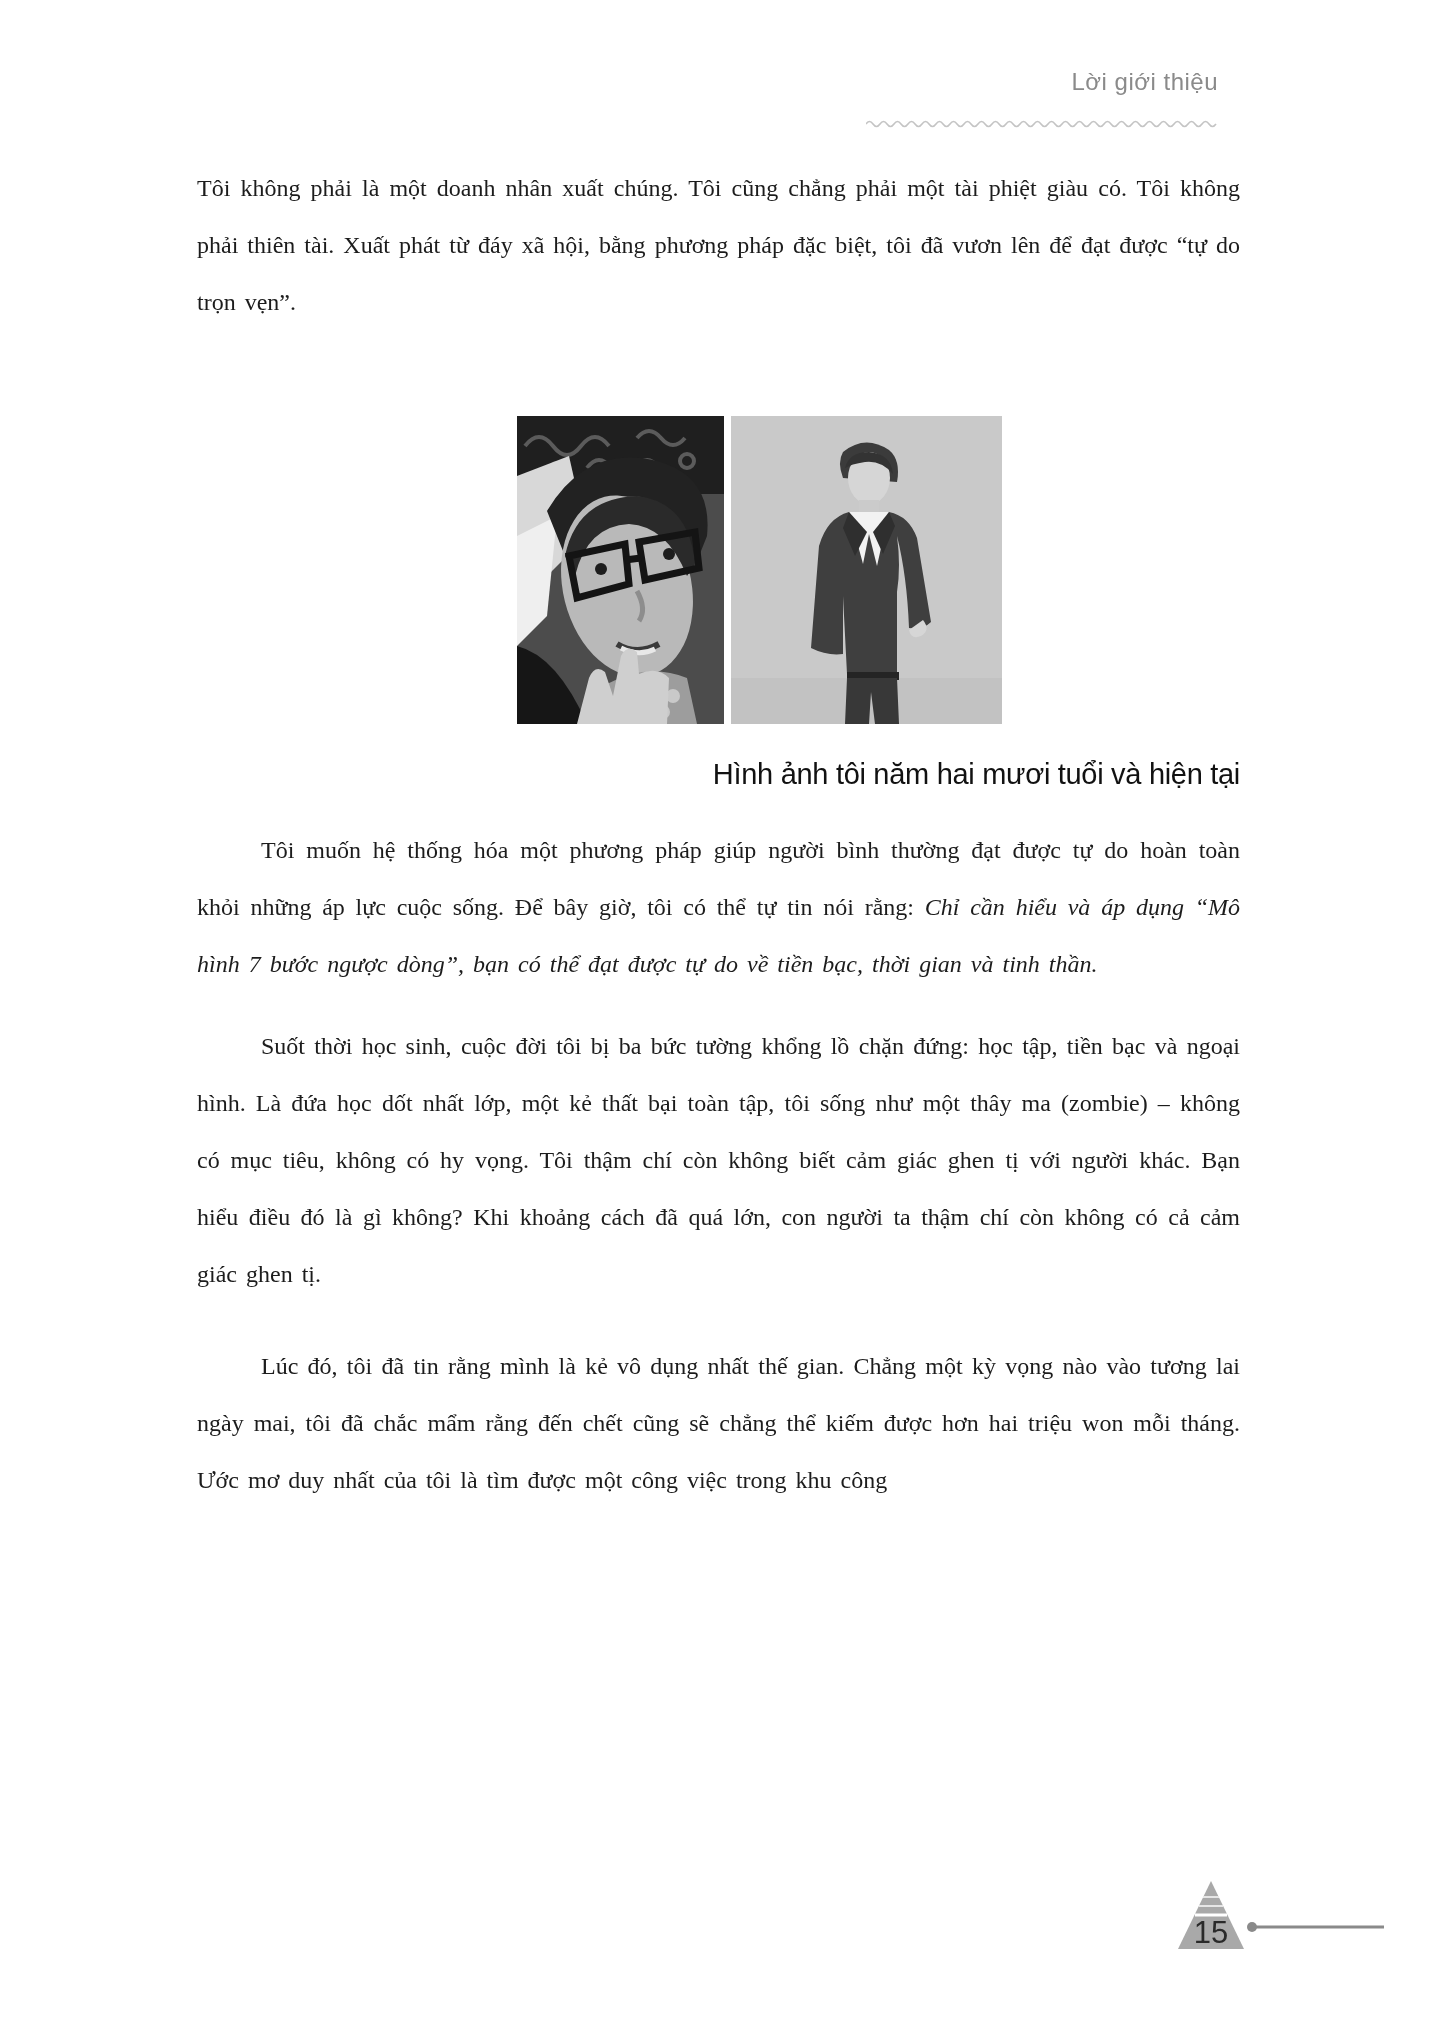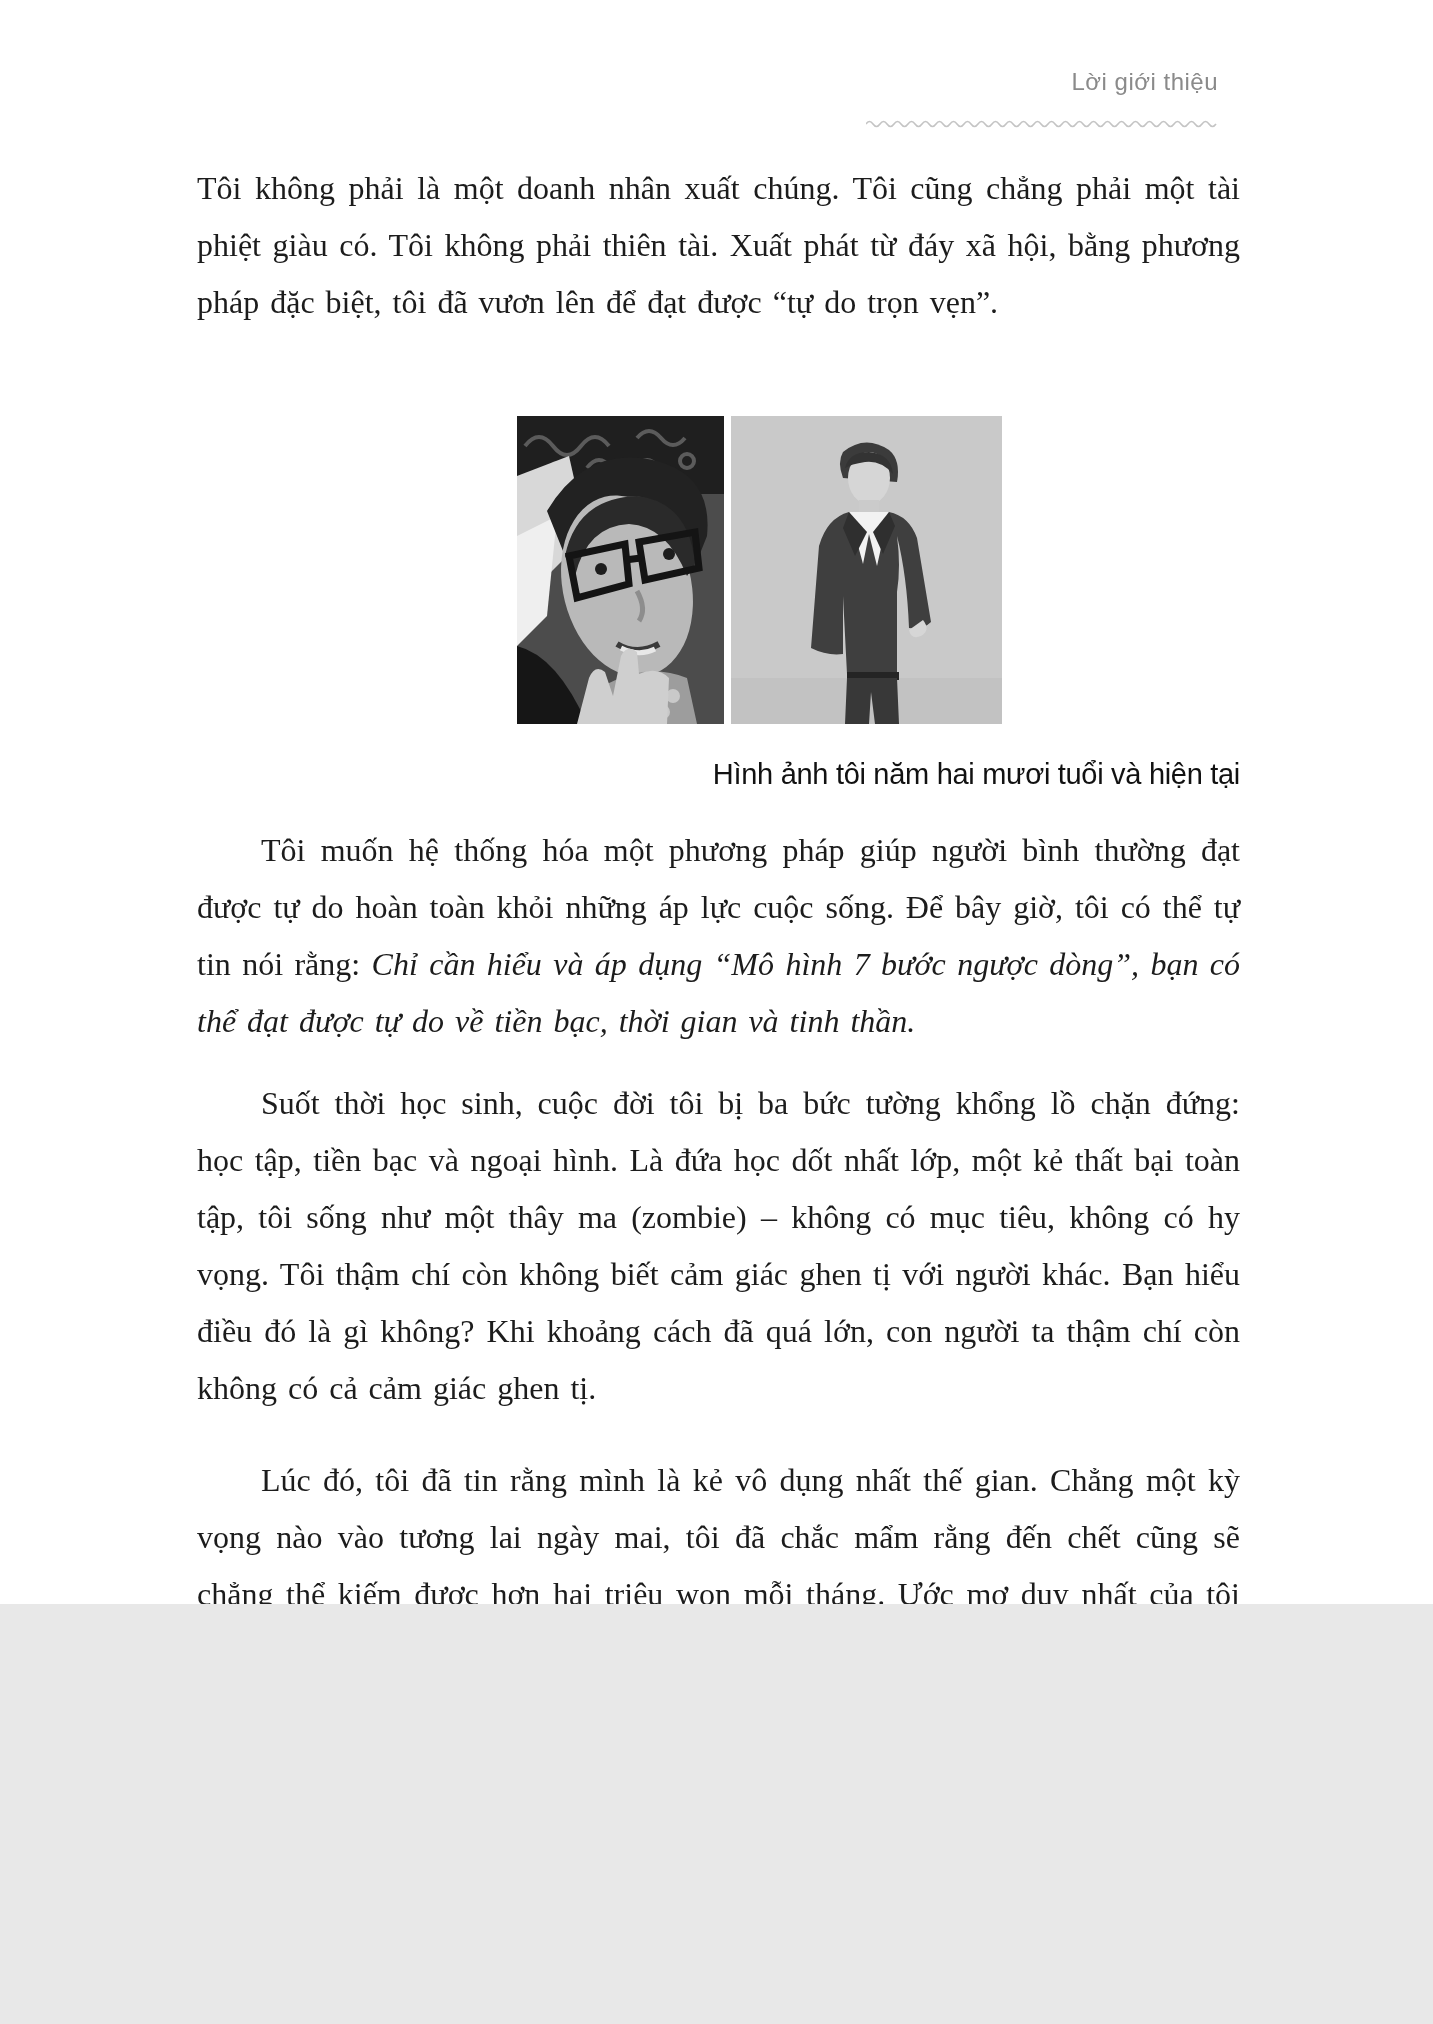--- a/index.html
+++ b/index.html
@@ -1,35 +1,35 @@
 <!DOCTYPE html>
 <html lang="vi"><head>
 <meta charset="utf-8">
 <style>
   html,body{margin:0;padding:0;background:#e8e8e8;}
   .page{
     position:relative;
-    width:1433px;height:1604px;
+    width:1433px;height:2024px;
     background:#ffffff;
     margin:0 auto;
     overflow:hidden;
     font-family:"Liberation Serif","DejaVu Serif",serif;
     color:#1c1c1c;
   }
   
   .running-header{
     position:absolute;top:68px;right:215px;
     font-family:"Liberation Sans","DejaVu Sans",sans-serif;
     font-size:24px;color:#8a8a8a;letter-spacing:.5px;
   }
   .wavy{position:absolute;top:117px;left:866px;width:354px;height:12px;}
   
   .content{position:absolute;left:197px;top:160px;width:1043px;}
   .content p{
-    margin:0;font-size:32px;line-height:57px;
+    margin:0;font-size:24px;line-height:57px;
     text-align:justify;word-spacing:3px;color:#1c1c1c;font-family:Liberation Serif, serif;
   }
   .content p.indent{text-indent:64px;}
   .p2{margin-top:31px !important;}
   .p3{margin-top:25px !important;}
   .p4{margin-top:35px !important;}
   .quote-italic{font-style:italic;}
   
   figure{margin:85px 0 0 0;padding:0;}
   .photos{display:flex;gap:7px;margin-left:320px;width:485px;}

